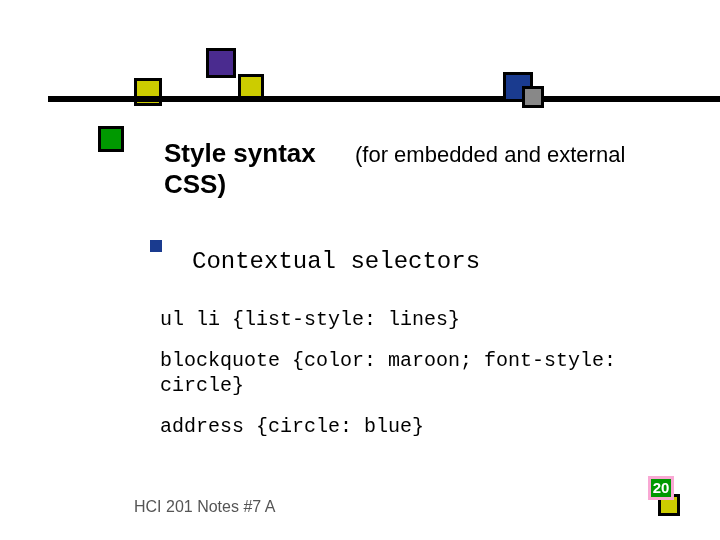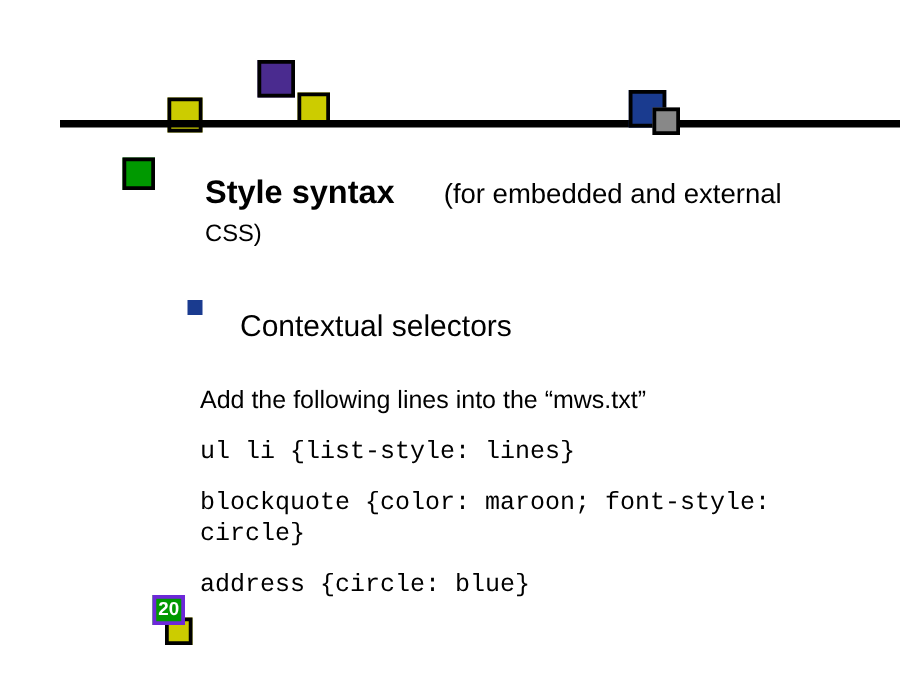--- a/index.html
+++ b/index.html
@@ -43,27 +43,28 @@
     font-size: 26px;
     font-weight: bold;
     color: #000;
     line-height: 1.2;
   }
   .title .sub {
     font-size: 22px;
     font-weight: normal;
   }
   .title .sub2 {
-    font-size: 19px;
-    font-weight: normal;
+    font-size: 26px;
+    font-weight: bold;
   }
   .bullet-row {
     display: flex;
     align-items: flex-start;
     margin-top: 6px;
+    font-family: Liberation Mono, monospace;
   }
   .bullet-sq {
     width: 12px;
     height: 12px;
     background: #1a3b8f;
     margin-top: 8px;
     margin-right: 14px;
     flex-shrink: 0;
   }
   .bullet-text {
@@ -108,21 +109,21 @@
     background: #cc0;
     border: 3px solid #000;
   }
   .pagenum {
     position: absolute;
     right: 0;
     bottom: 0;
     width: 26px;
     height: 24px;
     background: #090;
-    border: 3px solid #6d28d9;
+    border: 3px solid #f9a8d4;
     color: #fff;
     font-size: 15px;
     font-weight: bold;
     text-align: center;
     line-height: 18px;
   }
 </style>
 </head>
 <body>
 
@@ -142,25 +143,25 @@
       <span class="sub2">CSS)</span>
     </div>
   </div>
 
   <div class="bullet-row">
     <div class="bullet-sq"></div>
     <div class="bullet-text">Contextual selectors</div>
   </div>
 
   <div class="body-text">
-    <div>Add the following lines into the “mws.txt”</div>
     <div class="mono">ul li {list-style: lines}</div>
     <div class="mono">blockquote {color: maroon; font-style: circle}</div>
     <div class="mono">address {circle: blue}</div>
   </div>
 </div>
 
 <div class="footer">
+  <div class="footer-left">HCI 201 Notes #7 A</div>
   <div class="pagenum-wrap">
     <div class="pagenum-back"></div>
     <div class="pagenum">20</div>
   </div>
 </div>
 
 </body></html>

